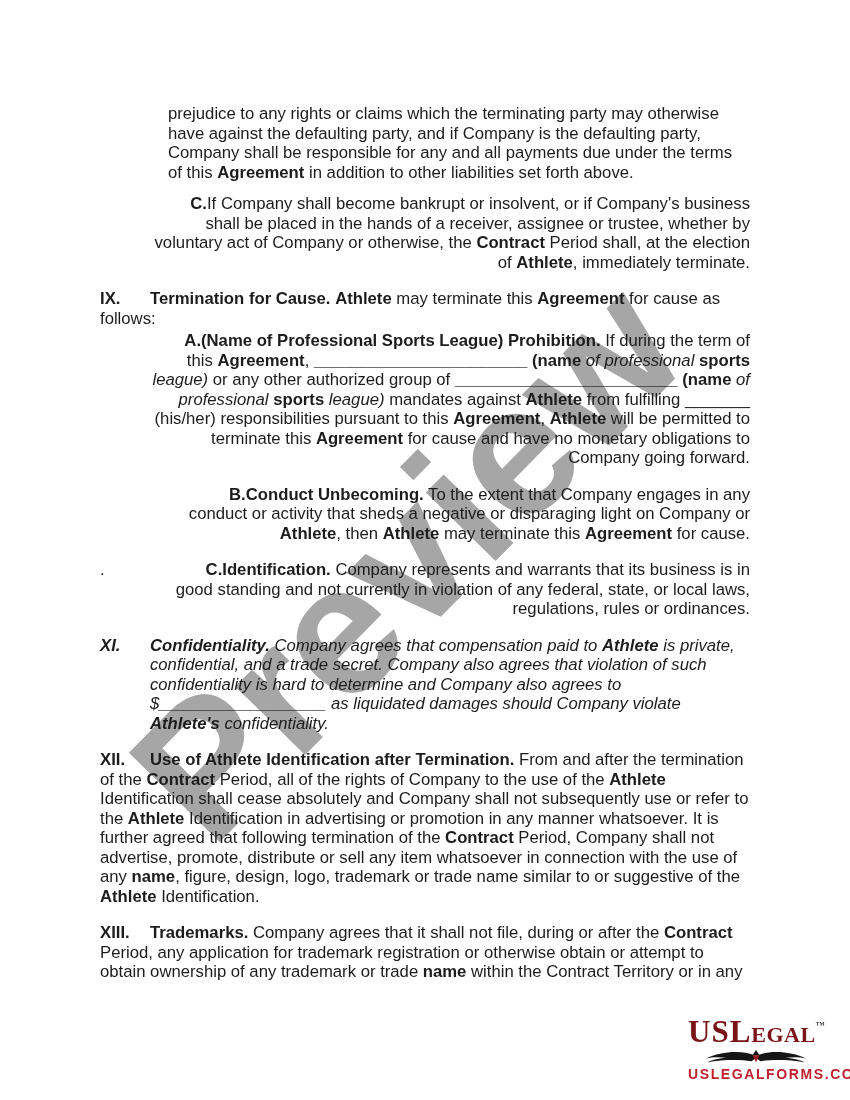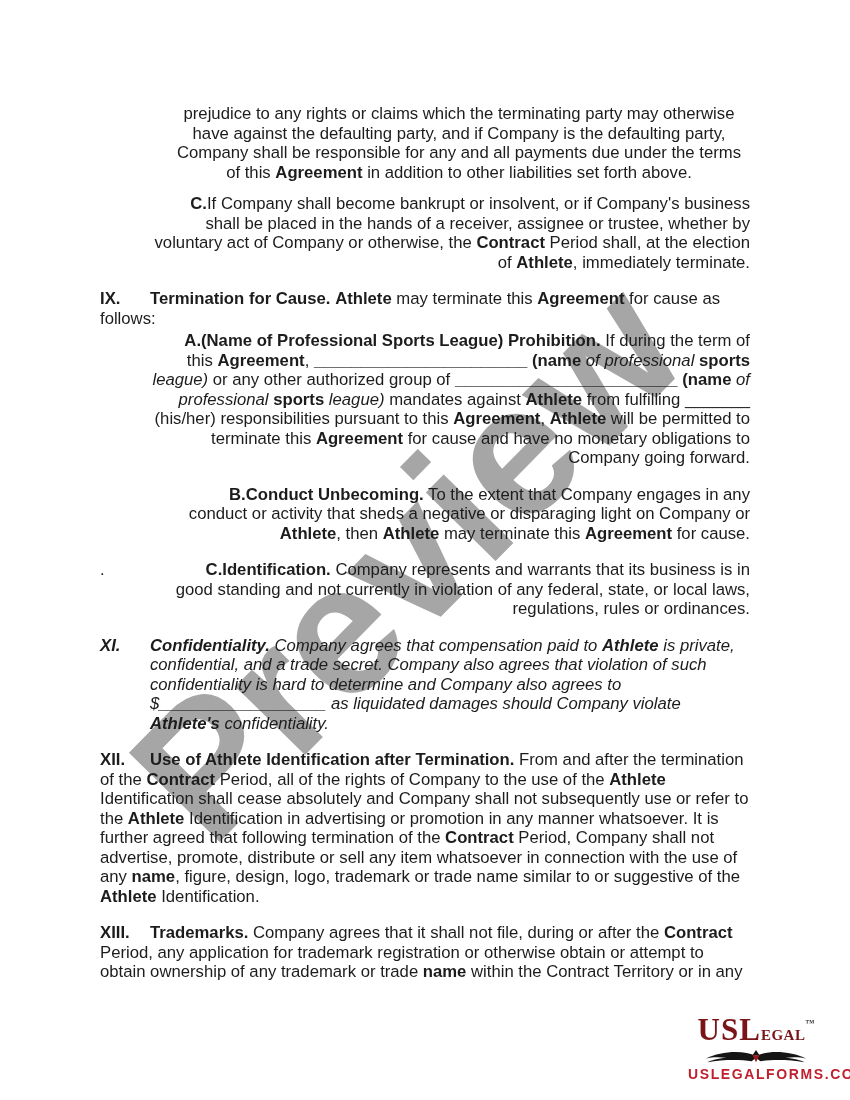--- a/index.html
+++ b/index.html
@@ -12,35 +12,35 @@
     position:absolute; left:406px; top:562px;
     transform:translate(-50%,-50%) rotate(-45.5deg);
     font-size:185px; font-weight:700; white-space:nowrap;
     color:var(--wm-color,#a6a6a6); z-index:0; letter-spacing:-2px;
     font-family:"Liberation Sans","DejaVu Sans",sans-serif;
   }
   .content { position:absolute; left:100px; top:104px; width:650px; z-index:1; }
   .para { margin:0 0 17px 0; }
   .para.mb12 { margin-bottom:12px; }
   .para.tight { margin-bottom:3px; }
-  .indent1 { margin-left:68px;text-align:center; }
+  .indent1 { margin-left:68px; }
   .sub { margin-left:50px; position:relative;text-align:right; }
   .roman-hang { padding-left:50px; text-indent:-50px;font-style:italic; }
   .label { display:inline-block; width:50px; font-weight:700; text-indent:0; }
   .b { font-weight:700; }
   .i { font-style:italic; }
   .bi { font-weight:700; }
   .stray { position:absolute; left:-50px; top:0; }
   .logo { position:absolute; right:26px; bottom:16px; width:136px; text-align:center; z-index:2; }
   .logo-text {
     font-family:"Liberation Serif","DejaVu Serif",serif; font-weight:700;
     color:var(--brand-color,#7b1418); font-size:31px; line-height:26px; letter-spacing:1px;
     white-space:nowrap;
   }
-  .logo-text .sc { font-size:15px; letter-spacing:0.5px; }
+  .logo-text .sc { font-size:22px; letter-spacing:0.5px; }
   .logo-text sup { font-size:9px; color:#3a3a3a; vertical-align:14px; letter-spacing:0; }
   .eagle { display:block; margin:1px auto 0 auto; }
   .logo-domain {
     font-size:14px; font-weight:700; letter-spacing:1.6px; margin-top:1px;
     color:var(--domain-color,#c01f2e);
     font-family:"Liberation Sans","DejaVu Sans",sans-serif; white-space:nowrap;
   }
 </style>
 </head>
 <body>

